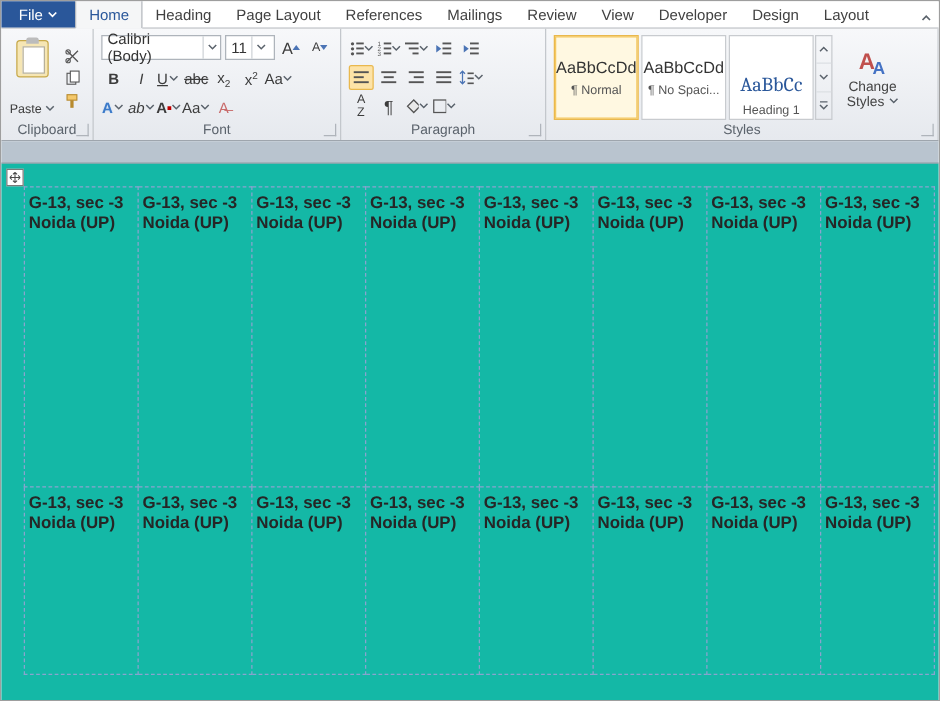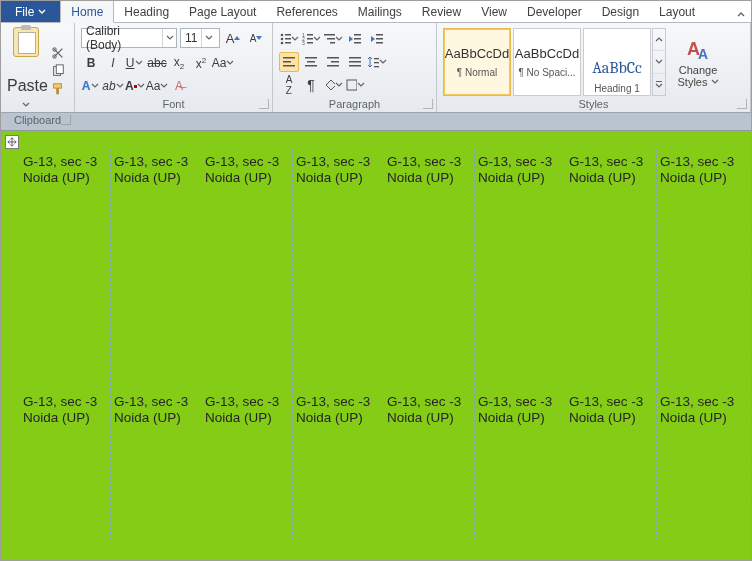--- a/index.html
+++ b/index.html
@@ -19,21 +19,21 @@
   .group-body { flex: 1; display: flex; align-items: center; padding: 4px 6px 0; gap: 4px; }
   .group-label { text-align: center; font-size: 11px; color: #5b636c; padding: 1px 0 2px; position: relative; }
   .group-label .launcher { position: absolute; right: 3px; top: 2px; width: 10px; height: 10px; border: 1px solid #8a9199; border-top: none; border-left: none; opacity: .6; cursor:pointer; }
 
   
   .clip-body { display:flex; gap:4px; }
   .paste { width: 38px; text-align: center; cursor:pointer; }
   .paste .board { width: 26px; height: 30px; margin: 0 auto; background: #f6e6b4; border: 1px solid #c7a94a; border-radius: 3px; position: relative; }
   .paste .board::before { content:""; position:absolute; left:4px; top:4px; width:16px; height:20px; background:#fff; border:1px solid #b7b099; }
   .paste .board::after { content:""; position:absolute; left:7px; top:-3px; width:10px; height:5px; background:#bcbcbc; border-radius:2px 2px 0 0; }
-  .paste-label { font-size: 16px; margin-top: 20px; color:#3c3c3c; }
+  .paste-label { font-size: 10px; margin-top: 20px; color:#3c3c3c; }
   .paste-label svg { vertical-align: middle; }
   .clip-mini { display:flex; flex-direction:column; gap:4px; padding-top:2px; }
   .mini-icon { width:18px; height:14px; cursor:pointer; display:flex; align-items:center; justify-content:center; }
 
   
   .font-top { display:flex; gap:3px; }
   .combo { display:flex; align-items:center; border:1px solid #aeb4bb; background:#fff; cursor:pointer; height:20px; }
   .combo .txt { padding: 0 4px; font-size: 12px; color:#333; }
   .combo .dd { width:14px; display:flex; align-items:center; justify-content:center; border-left:1px solid #d0d4d8; height:100%; }
   .r-btn { width:20px; height:20px; display:flex; align-items:center; justify-content:center; cursor:pointer; border-radius:2px; font-size:12px; color:#3c3c3c; }
@@ -64,21 +64,21 @@
   .change-styles { width:52px; text-align:center; cursor:pointer; padding-top:2px; }
   .change-styles .icon { width:28px; height:28px; margin:0 auto; }
 
   
   .editing-stub { width:34px; padding:4px 2px 0; font-size:11px; color:#3c3c3c; text-align:left; }
 
   
   .ruler-gap { height:18px; background:#b9c4cf; border-bottom:1px solid #8f99a3; }
 
   
-  .doc-wrap { position:relative; height:calc(561px - 22px - 90px - 18px - 2px); background:#84cc16; overflow:hidden; }
+  .doc-wrap { position:relative; height:calc(561px - 22px - 90px - 18px - 2px); background:#14b8a6; overflow:hidden;font-weight:bold; }
   .table-move { position:absolute; left:4px; top:4px; width:14px; height:14px; border:1px solid #7a7a7a; background:#fff; display:flex; align-items:center; justify-content:center; cursor:move; }
   .label-table { position:absolute; left:18px; top:18px; border-collapse:collapse; }
   .label-table td { border:1px dashed #8aa3cf; width:91px; height:240px; vertical-align:top; padding:4px 3px; font-family:Calibri,sans-serif; font-size:13.5px; color:#262626; line-height:1.18; }
   .label-table tr.r2 td { height:150px; }
 
   svg { display:block; }
   .chev { width:8px; height:8px; }
 </style>
 </head>
 <body>

